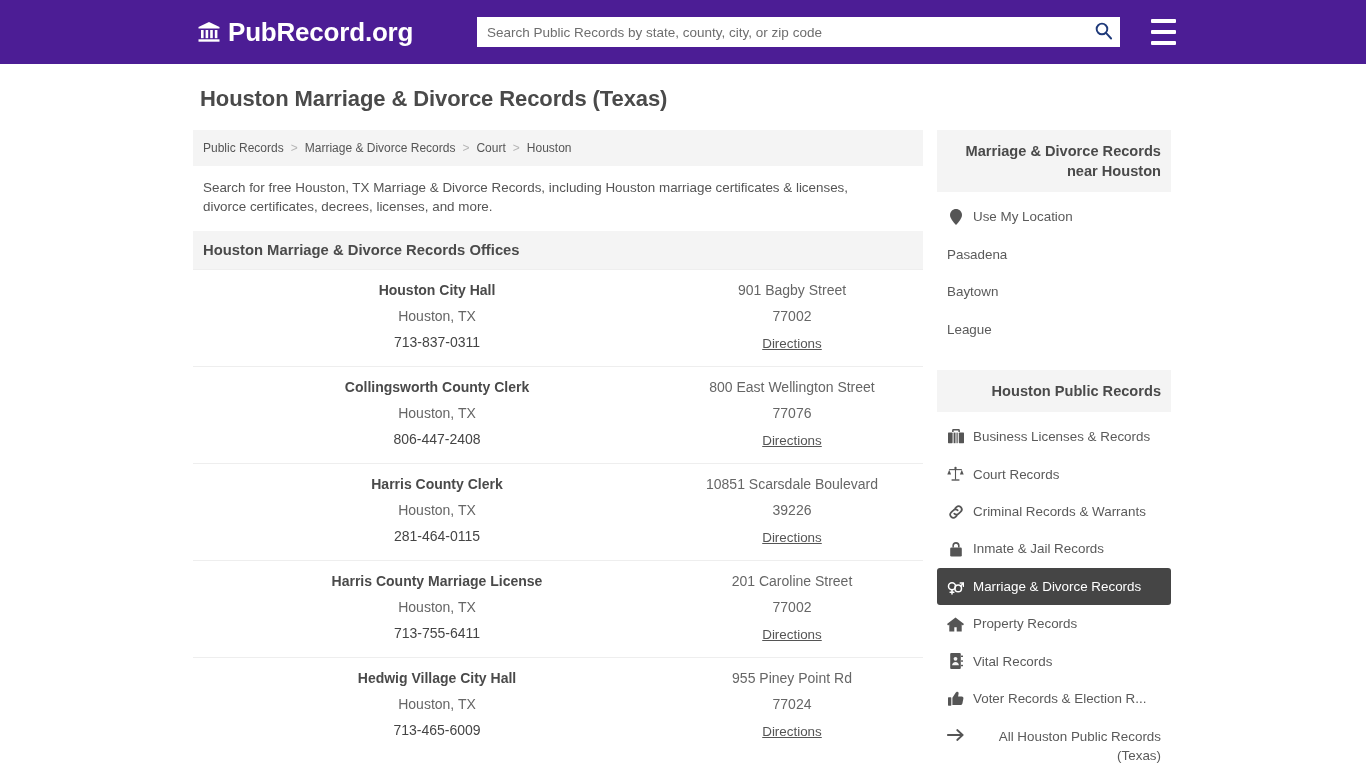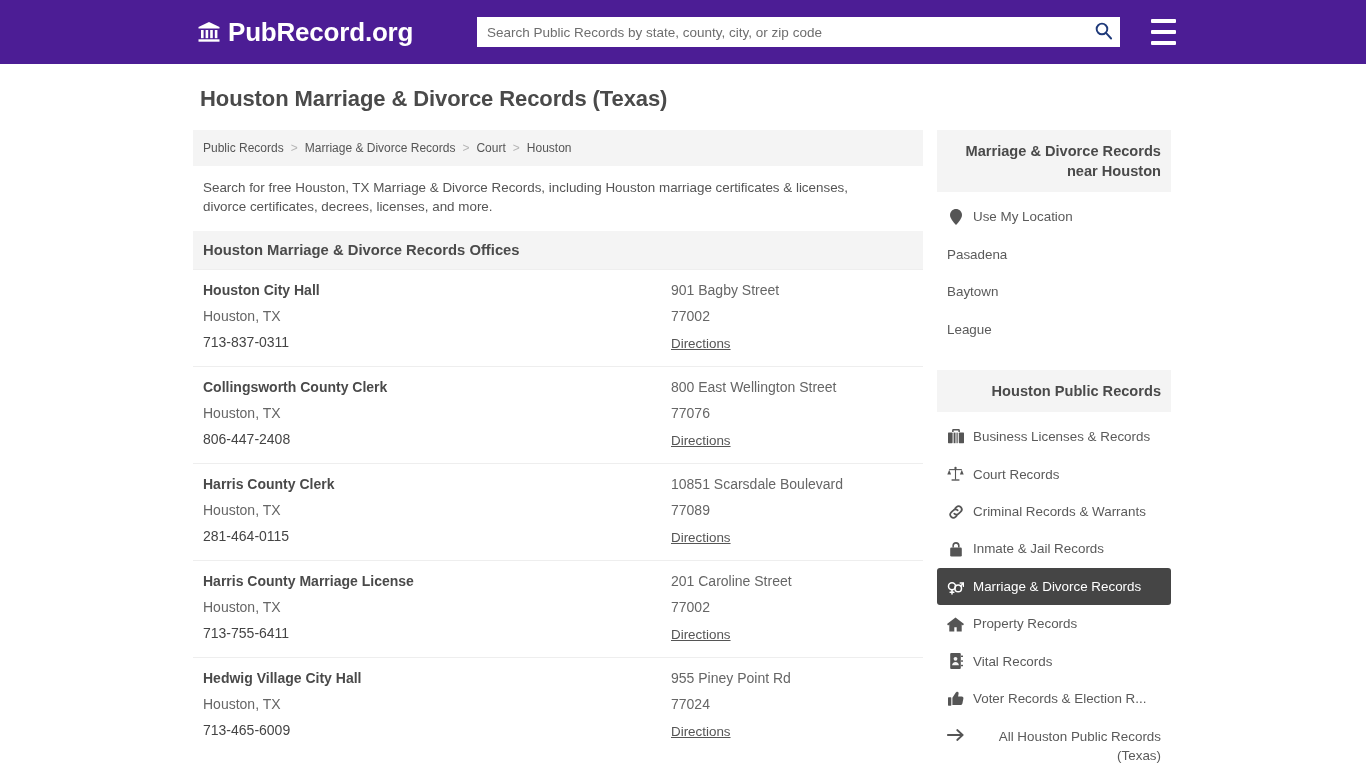--- a/index.html
+++ b/index.html
@@ -132,20 +132,21 @@
     font-size: 13.2px;
     color: #555;
     padding: 15px 10px 14px 10px;
   }
 
   
   .office {
     display: flex;
     padding: 12px 10px 14px 10px;
     border-top: 1px solid #eeeeee;
+    text-align: center;
   }
   .office:first-of-type { border-top: 0; }
   .office-left { width: 468px; }
   .office-right { flex: 1; }
   .office-name {
     font-size: 14px;
     font-weight: bold;
     color: #4a4a4a;
     margin-bottom: 10px;
   }
@@ -286,21 +287,21 @@
         </div>
 
         <div class="office">
           <div class="office-left">
             <div class="office-name">Harris County Clerk</div>
             <div class="office-line">Houston, TX</div>
             <div class="office-line office-phone">281-464-0115</div>
           </div>
           <div class="office-right">
             <div class="office-line">10851 Scarsdale Boulevard</div>
-            <div class="office-line">77089</div>
+            <div class="office-line">39226</div>
             <a class="directions" href="#">Directions</a>
           </div>
         </div>
 
         <div class="office">
           <div class="office-left">
             <div class="office-name">Harris County Marriage License</div>
             <div class="office-line">Houston, TX</div>
             <div class="office-line office-phone">713-755-6411</div>
           </div>

